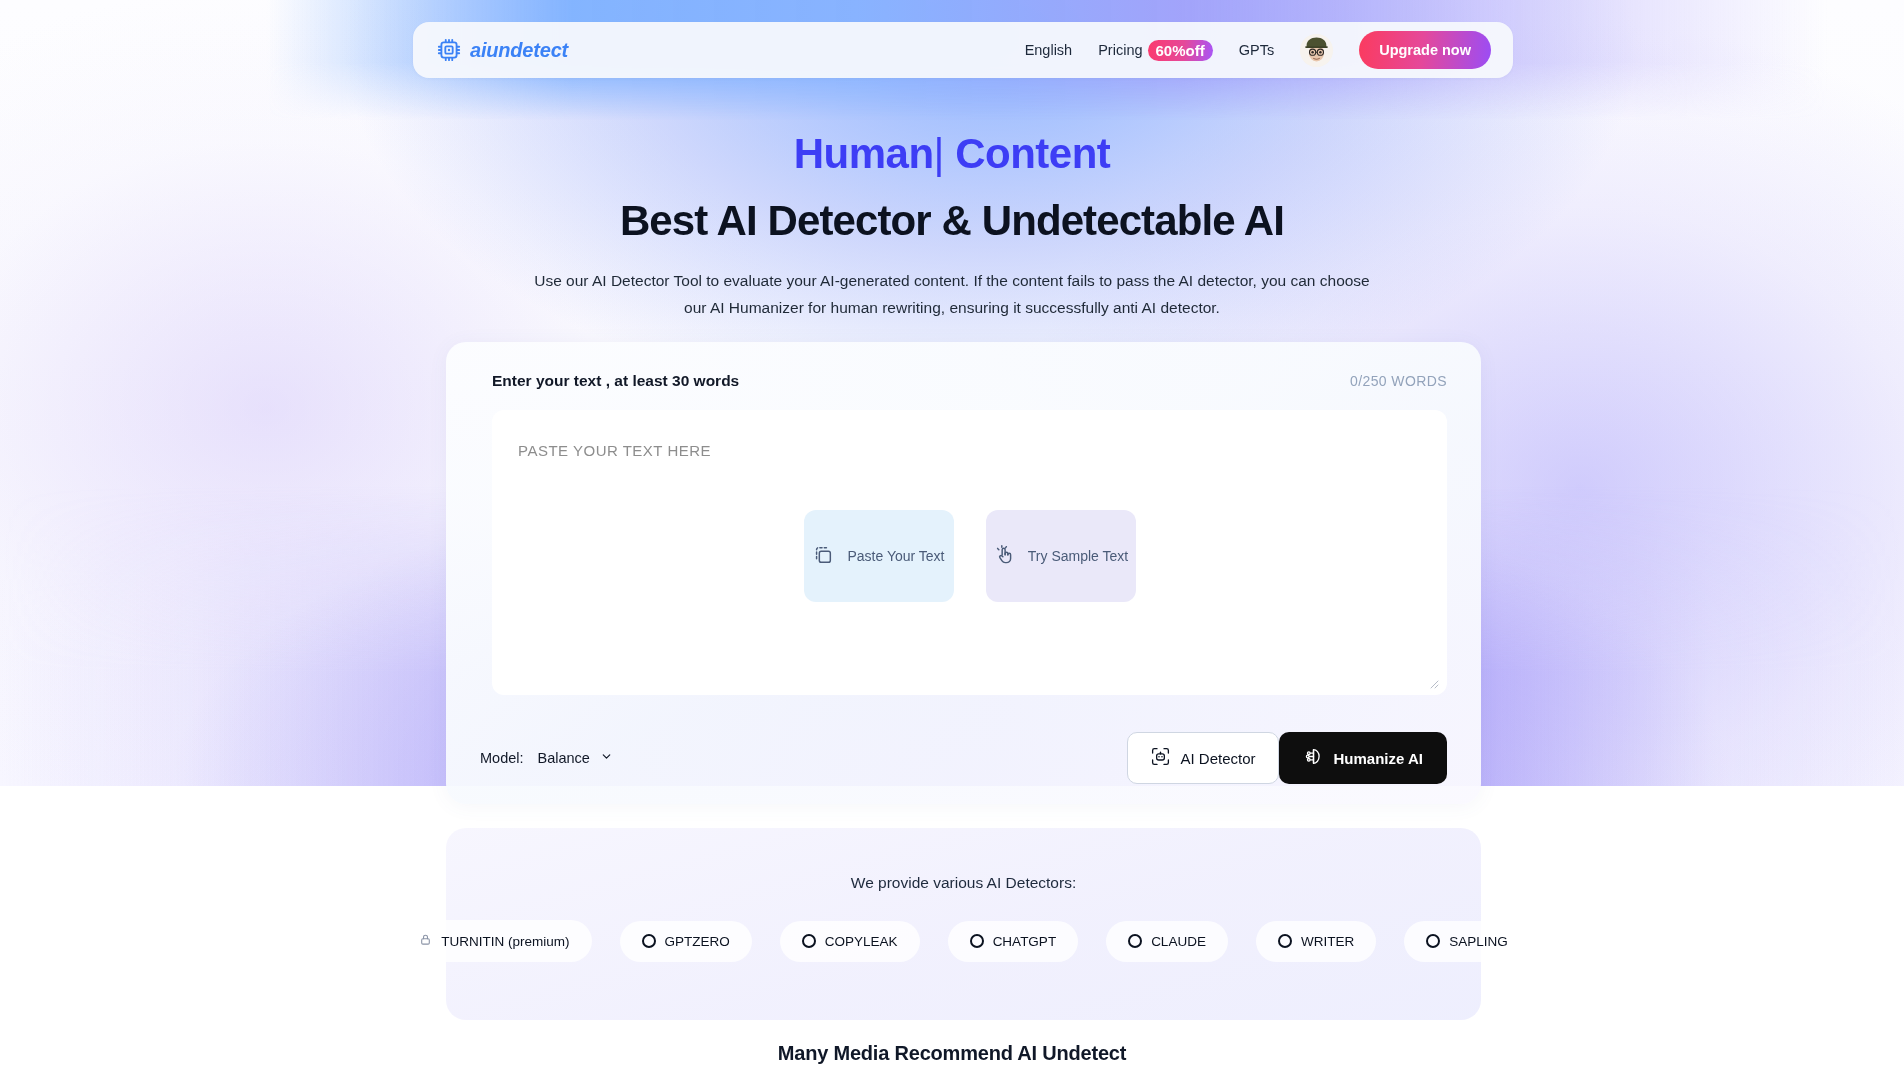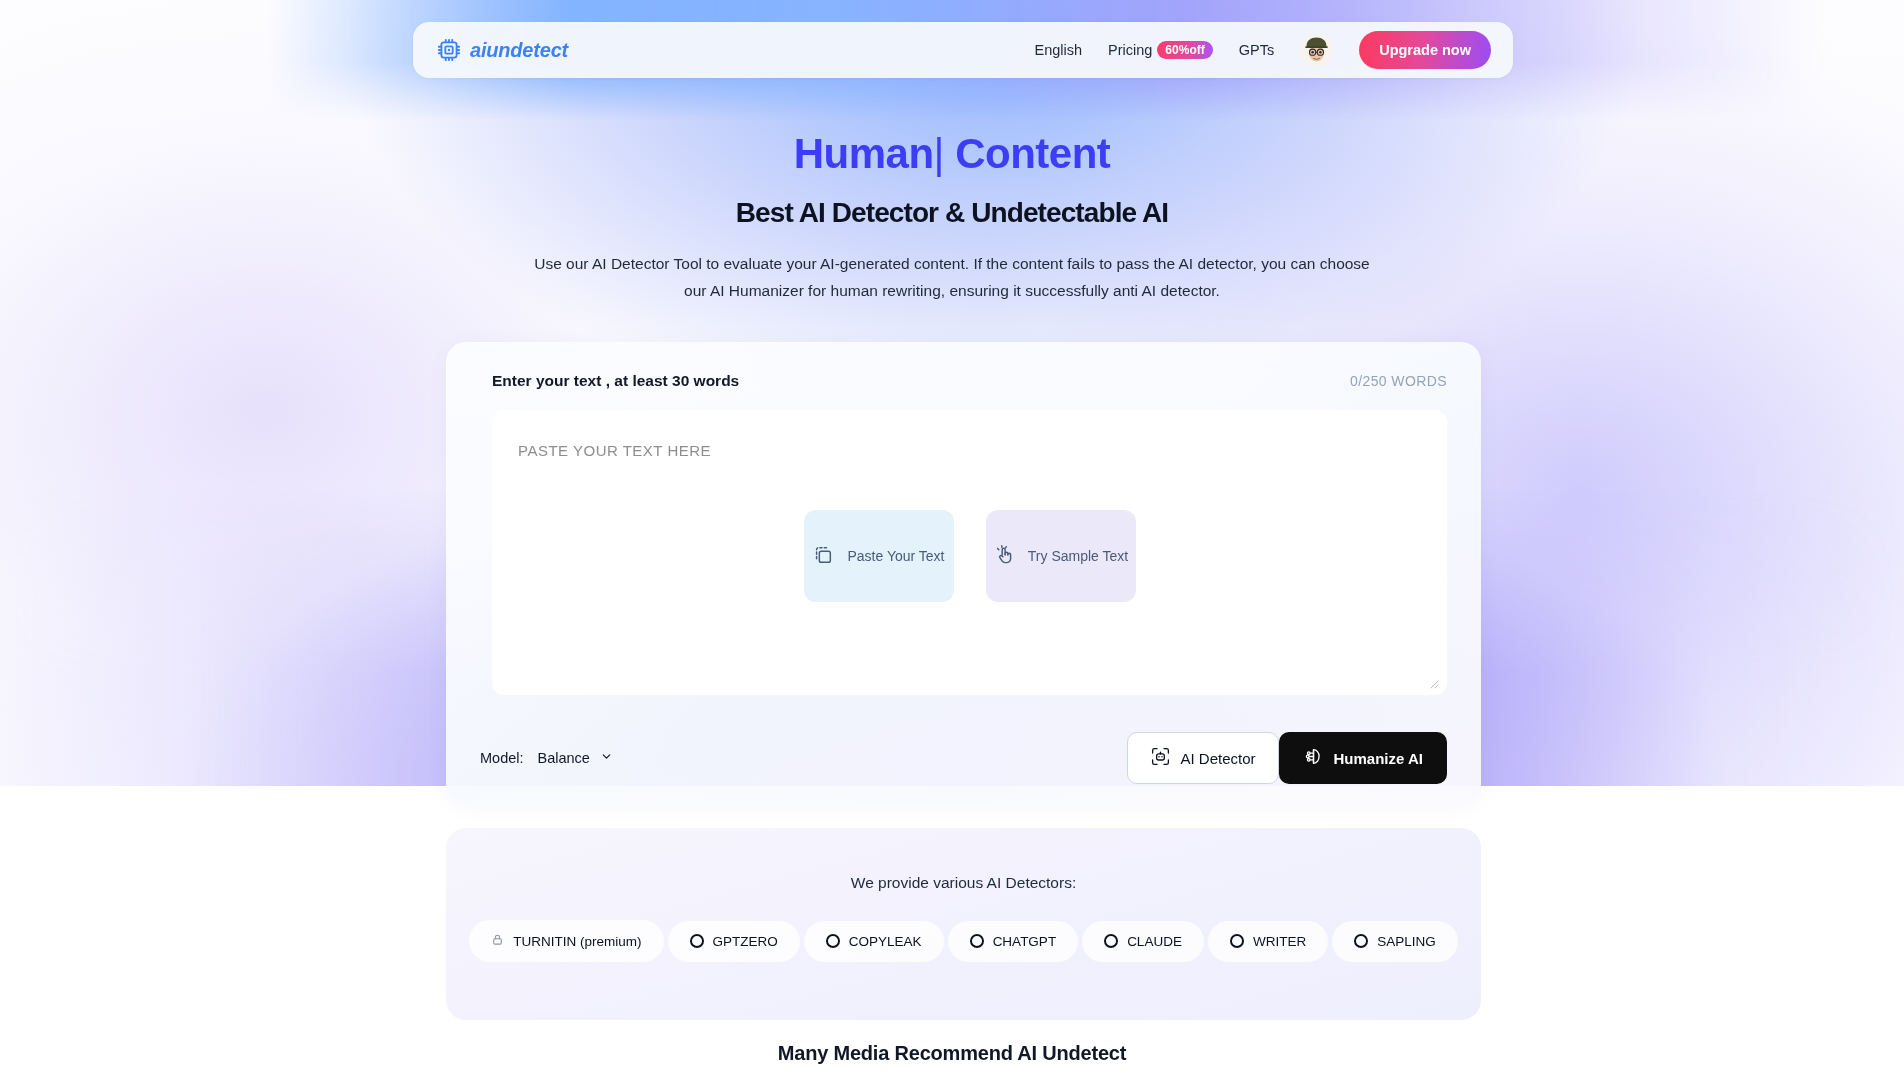--- a/index.html
+++ b/index.html
@@ -64,21 +64,21 @@
     color: #3b82f6; letter-spacing: -0.2px;
   }
   .nav { display: flex; align-items: center; gap: 26px; }
   .nav-link {
     font-size: 14.5px; color: #1e293b; text-decoration: none;
     cursor: pointer; white-space: nowrap;
   }
   .pricing-wrap { display: flex; align-items: center; gap: 5px; }
   .badge-off {
     background: linear-gradient(95deg, #fb3b6e 0%, #e5489a 55%, #a855f7 100%);
-    color: #fff; font-size: 12px; font-weight: 700;
+    color: #fff; font-size: 15px; font-weight: 700;
     padding: 3px 8px 3px 8px; border-radius: 999px; line-height: 1;
     white-space: nowrap;
   }
   .avatar {
     width: 33px; height: 33px; border-radius: 50%;
     background: #f5f2ee; overflow: hidden;
     display: flex; align-items: center; justify-content: center;
     flex: 0 0 33px; cursor: pointer;
   }
   .btn-upgrade {
@@ -89,21 +89,21 @@
   }
 
   
   .hero { position: absolute; left: 0; right: 0; top: 130px; text-align: center; }
   .hero-rotating {
     font-size: 42px; font-weight: 700; color: #3d3df5;
     letter-spacing: -0.5px; line-height: 1.15;
   }
   .cursor-bar { font-weight: 400; color: #3d3df5; }
   .hero-title {
-    font-size: 28px; font-weight: 700; color: #0c1220;
+    font-size: 42px; font-weight: 700; color: #0c1220;
     letter-spacing: -0.9px; margin-top: 18px; line-height: 1.18;
   }
   .hero-sub {
     margin: 22px auto 0; max-width: 840px;
     font-size: 15.5px; line-height: 1.72; color: #1f2937;
   }
 
   
   .card {
     position: absolute; left: 446px; top: 342px; width: 1035px; height: 462px;
@@ -173,21 +173,21 @@
     position: absolute; left: 446px; top: 828px; width: 1035px; height: 192px;
     background: linear-gradient(165deg, rgba(245,244,254,0.82) 0%, rgba(236,235,253,0.72) 55%, rgba(230,231,253,0.68) 100%);
     border-radius: 20px;
   }
   .detectors-title {
     text-align: center; padding-top: 46px;
     font-size: 15.5px; color: #1e2a3d;
   }
   .pill-row {
     display: flex; justify-content: center; align-items: center;
-    gap: 4px; margin-top: 28px;
+    gap: 28px; margin-top: 28px;
   }
   .pill {
     display: flex; align-items: center; gap: 9px;
     background: rgba(255,255,255,0.80);
     border-radius: 999px; padding: 13px 22px;
     font-size: 13.5px; color: #0b1220; white-space: nowrap;
     cursor: pointer;
   }
   .ring {
     width: 14px; height: 14px; border: 2px solid #0b1220;

